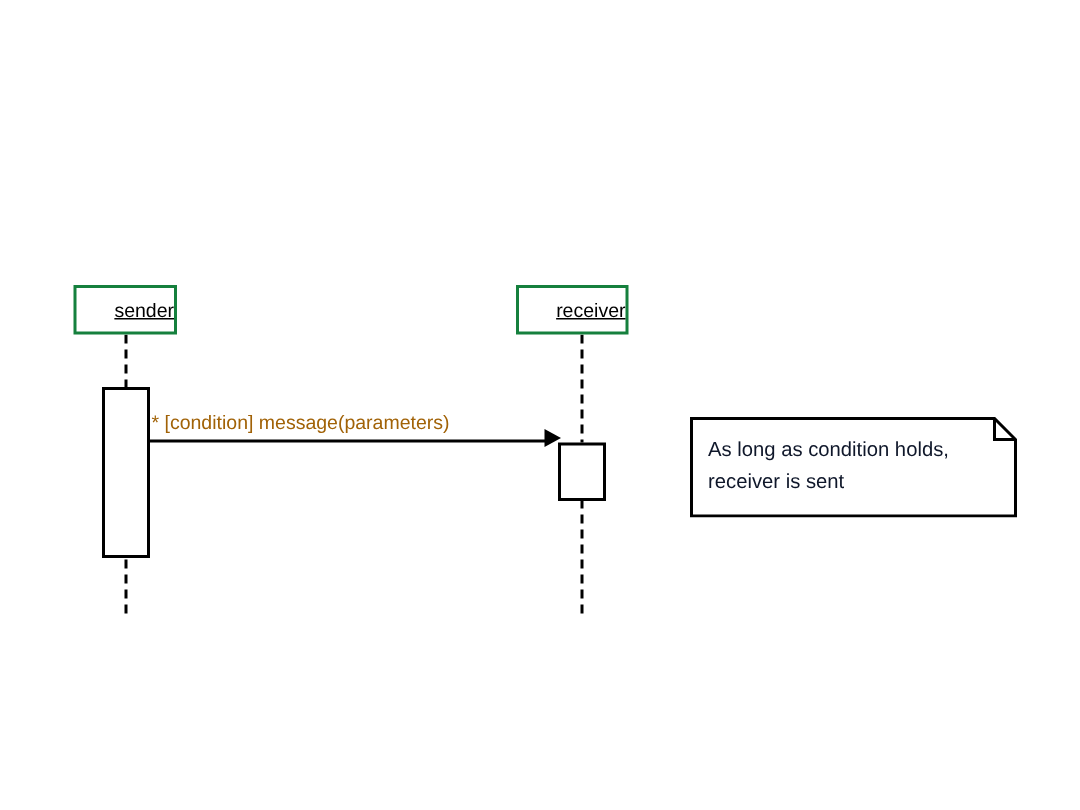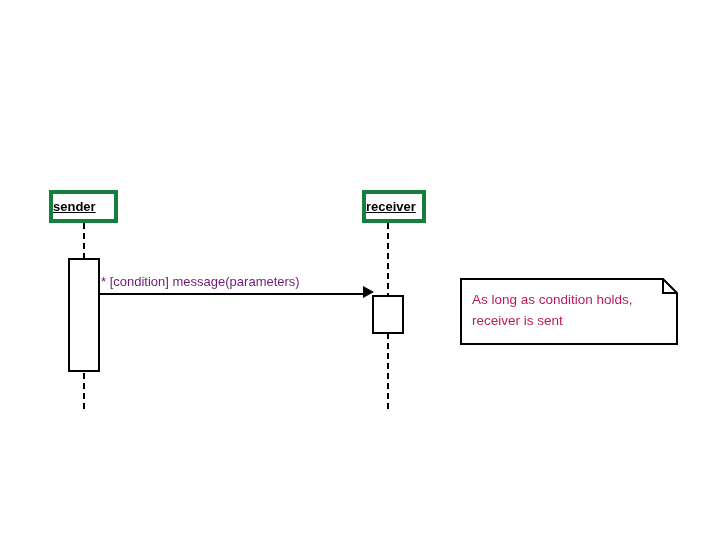--- a/index.html
+++ b/index.html
@@ -18,39 +18,38 @@
     position: relative;
     width: 720px;
     height: 540px;
     background: #ffffff;
   }
 
   
   .lifeline-box {
     position: absolute;
     box-sizing: border-box;
-    border: 4px solid #15803d;
+    border: 2px solid #15803d;
     background: #ffffff;
     display: flex;
     align-items: center;
-    justify-content: flex-start;
+    justify-content: flex-end;
     z-index: 5;
-    font-weight: bold;
   }
   .lifeline-box .label {
     font-size: 13px;
     line-height: 14px;
     color: #000000;
     text-decoration: underline;
     text-underline-offset: 1px;
     white-space: nowrap;
   }
 
   #sender-box  { left: 49px;  top: 190px; width: 69px; height: 33px; }
-  #receiver-box{ left: 362px; top: 190px; width: 64px; height: 33px; }
+  #receiver-box{ left: 344px; top: 190px; width: 75px; height: 33px; }
 
   
   .lifeline {
     position: absolute;
     width: 0;
     border-left: 2px dashed #000000;
     z-index: 1;
   }
   #sender-lifeline   { left: 83px;  top: 223px; height: 186px; }
   #receiver-lifeline { left: 387px; top: 223px; height: 186px; }
@@ -86,21 +85,21 @@
     border-bottom: 6px solid transparent;
     border-left: 11px solid #000000;
     z-index: 7;
   }
   #message-label {
     position: absolute;
     left: 101px;
     top: 274px;
     font-size: 13px;
     line-height: 15px;
-    color: #701a75;
+    color: #a16207;
     white-space: nowrap;
     z-index: 7;
   }
 
   
   #note-box {
     position: absolute;
     left: 460px;
     top: 278px;
     width: 218px;
@@ -108,21 +107,21 @@
     z-index: 5;
   }
   #note-box svg { display: block; }
   #note-text {
     position: absolute;
     left: 12px;
     top: 11px;
     width: 196px;
     font-size: 13.5px;
     line-height: 21px;
-    color: #be185d;
+    color: #0f172a;
   }
   #note-text .note-line { display: block; white-space: nowrap; }
 </style>
 </head>
 <body>
 
 <div id="canvas">
 
   <div class="lifeline" id="sender-lifeline"></div>
 

